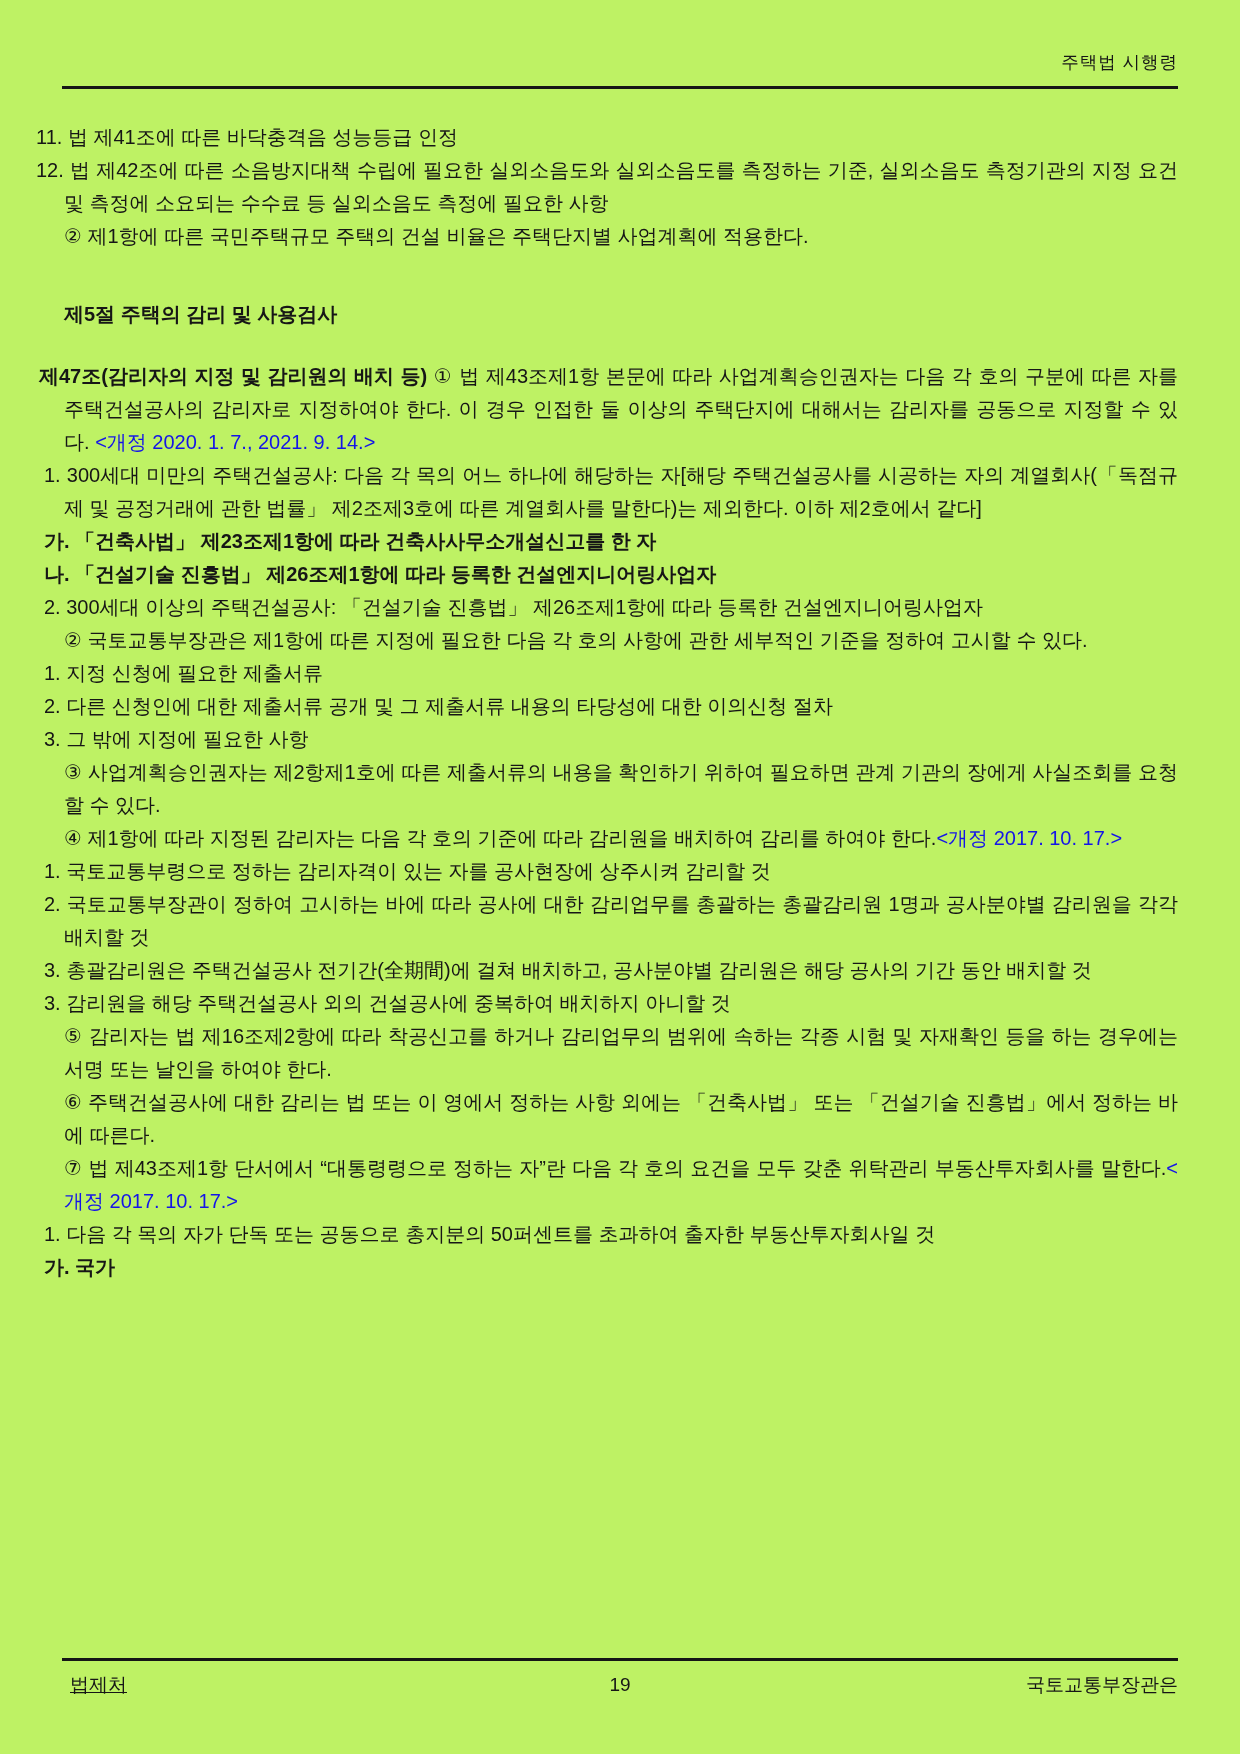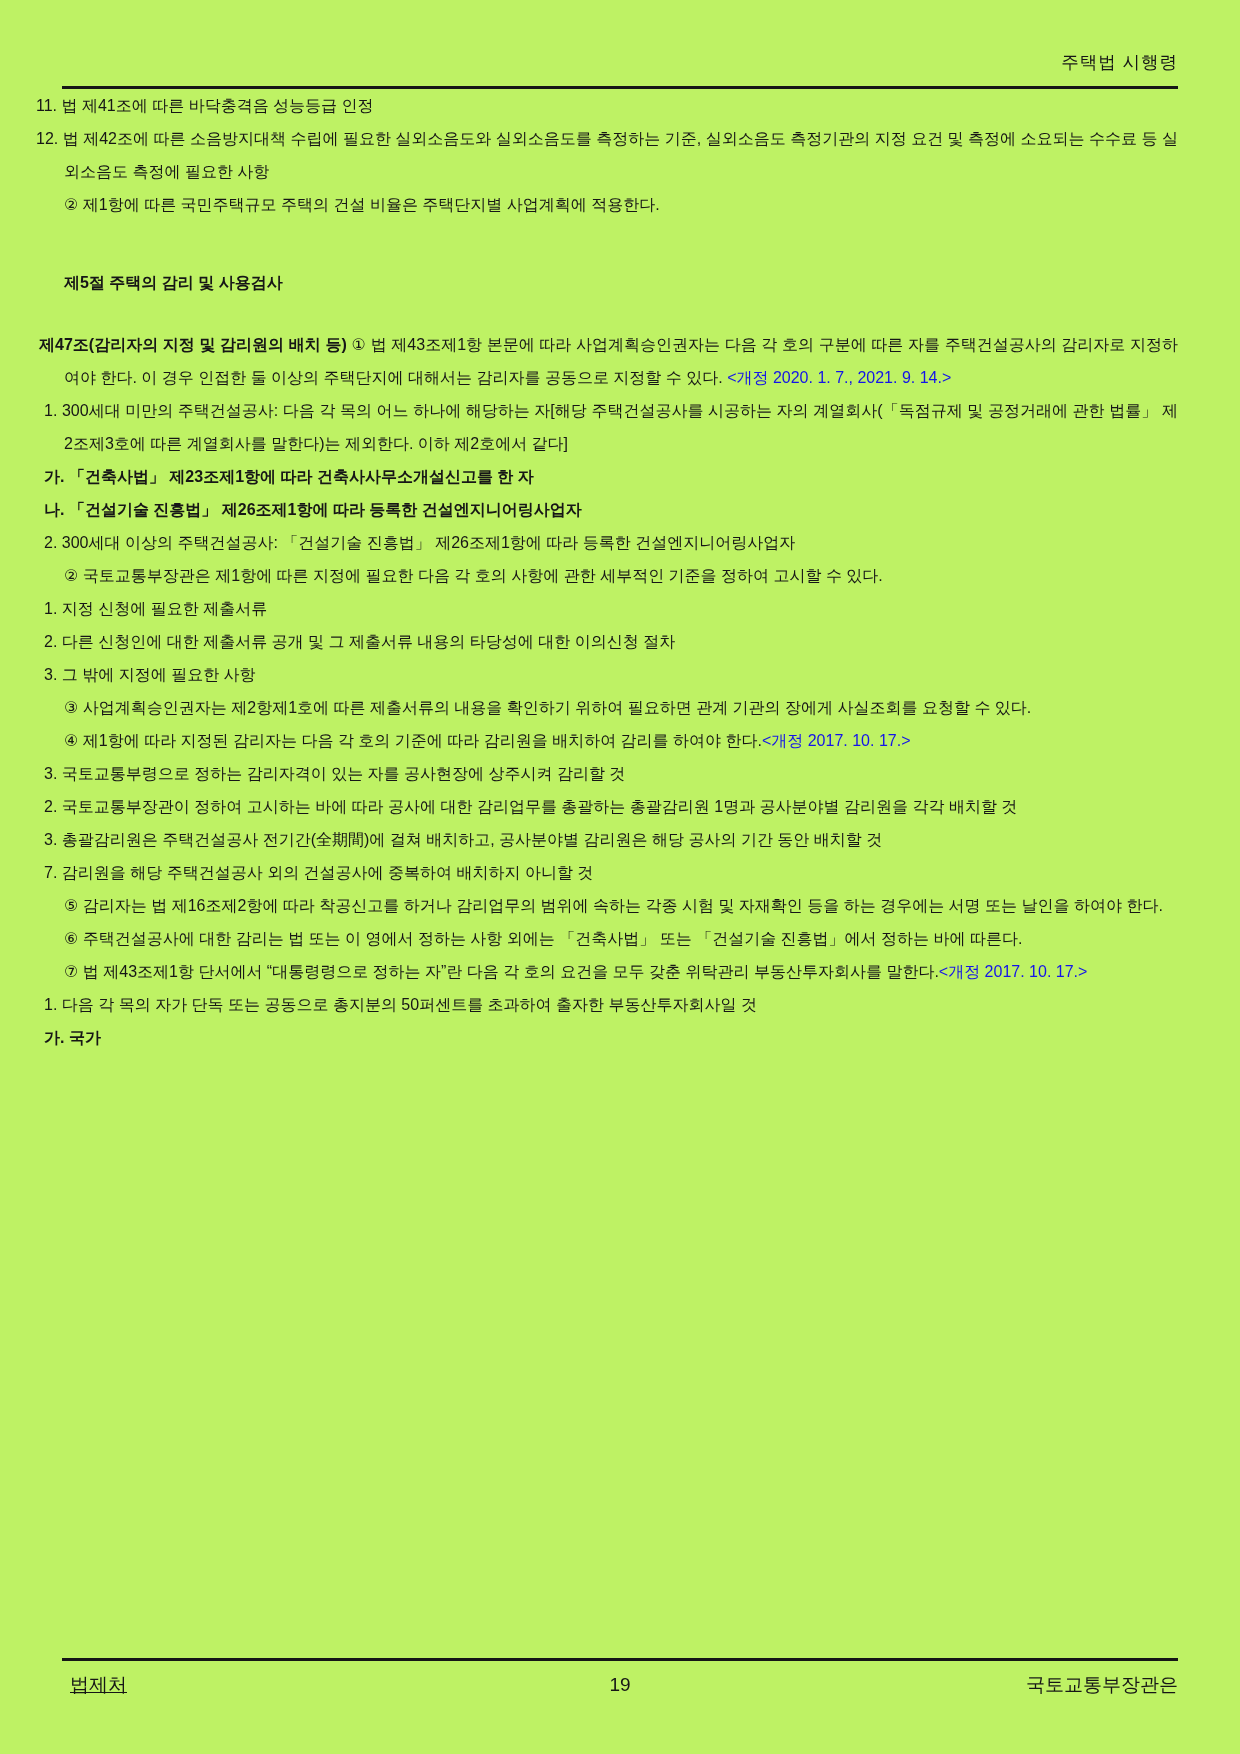--- a/index.html
+++ b/index.html
@@ -6,22 +6,22 @@
   html,body{margin:0;padding:0;background:#ffffff;}
   body{width:1240px;height:1754px;position:relative;
        font-family:"Liberation Sans","DejaVu Sans",sans-serif;color:#161616;}
   .page{position:absolute;inset:0;width:1240px;height:1754px;background:#bef264;overflow:hidden;}
 
   .doc-header{position:absolute;top:50px;left:62px;right:62px;text-align:right;
               font-size:17.5px;letter-spacing:1px;color:#161616;}
   .header-rule{position:absolute;top:86px;left:62px;right:62px;height:0;
                border-top:3px solid #161616;}
 
-  .content{position:absolute;top:89px;left:64px;right:62px;
-           font-size:16px;line-height:33px;text-align:justify;}
+  .content{position:absolute;top:121px;left:64px;right:62px;
+           font-size:20px;line-height:33px;text-align:justify;}
   .content p{margin:0;padding:0;}
 
   .item-l1{padding-left:57px;text-indent:-28px;}
   .art{padding-left:25px;text-indent:-25px;}
   .circ{padding-left:32px;}
   .num{padding-left:49px;text-indent:-20px;}
   .sub{padding-left:72px;text-indent:-20px;font-weight:bold;}
   .sect{font-weight:bold;padding-left:52px;margin-top:45px !important;margin-bottom:29px !important;}
   .mt-blank{margin-top:37px !important;}
   .b{font-weight:bold;}
@@ -56,24 +56,24 @@
     <p class="num"><span>1. 300세대 미만의 주택건설공사: 다음 각 목의 어느 하나에 해당하는 자[해당 주택건설공사를 시공하는 자의 계열회사(「독점규제 및 공정거래에 관한 법률」 제2조제3호에 따른 계열회사를 말한다)는 제외한다. 이하 제2호에서 같다]</span></p>
     <p class="sub"><span>가. 「건축사법」 제23조제1항에 따라 건축사사무소개설신고를 한 자</span></p>
     <p class="sub"><span>나. 「건설기술 진흥법」 제26조제1항에 따라 등록한 건설엔지니어링사업자</span></p>
     <p class="num"><span>2. 300세대 이상의 주택건설공사: 「건설기술 진흥법」 제26조제1항에 따라 등록한 건설엔지니어링사업자</span></p>
     <p class="circ"><span>② 국토교통부장관은 제1항에 따른 지정에 필요한 다음 각 호의 사항에 관한 세부적인 기준을 정하여 고시할 수 있다.</span></p>
     <p class="num"><span>1. 지정 신청에 필요한 제출서류</span></p>
     <p class="num"><span>2. 다른 신청인에 대한 제출서류 공개 및 그 제출서류 내용의 타당성에 대한 이의신청 절차</span></p>
     <p class="num"><span>3. 그 밖에 지정에 필요한 사항</span></p>
     <p class="circ"><span>③ 사업계획승인권자는 제2항제1호에 따른 제출서류의 내용을 확인하기 위하여 필요하면 관계 기관의 장에게 사실조회를 요청할 수 있다.</span></p>
     <p class="circ"><span>④ 제1항에 따라 지정된 감리자는 다음 각 호의 기준에 따라 감리원을 배치하여 감리를 하여야 한다.</span><span class="amend" style="color: rgb(20, 20, 232);">&lt;개정 2017. 10. 17.&gt;</span></p>
-    <p class="num"><span>3. 국토교통부령으로 정하는 감리자격이 있는 자를 공사현장에 상주시켜 감리할 것</span></p>
+    <p class="num"><span>1. 국토교통부령으로 정하는 감리자격이 있는 자를 공사현장에 상주시켜 감리할 것</span></p>
     <p class="num"><span>2. 국토교통부장관이 정하여 고시하는 바에 따라 공사에 대한 감리업무를 총괄하는 총괄감리원 1명과 공사분야별 감리원을 각각 배치할 것</span></p>
     <p class="num"><span>3. 총괄감리원은 주택건설공사 전기간(全期間)에 걸쳐 배치하고, 공사분야별 감리원은 해당 공사의 기간 동안 배치할 것</span></p>
-    <p class="num"><span>7. 감리원을 해당 주택건설공사 외의 건설공사에 중복하여 배치하지 아니할 것</span></p>
+    <p class="num"><span>3. 감리원을 해당 주택건설공사 외의 건설공사에 중복하여 배치하지 아니할 것</span></p>
     <p class="circ"><span>⑤ 감리자는 법 제16조제2항에 따라 착공신고를 하거나 감리업무의 범위에 속하는 각종 시험 및 자재확인 등을 하는 경우에는 서명 또는 날인을 하여야 한다.</span></p>
     <p class="circ"><span>⑥ 주택건설공사에 대한 감리는 법 또는 이 영에서 정하는 사항 외에는 「건축사법」 또는 「건설기술 진흥법」에서 정하는 바에 따른다.</span></p>
     <p class="circ"><span>⑦ 법 제43조제1항 단서에서 “대통령령으로 정하는 자”란 다음 각 호의 요건을 모두 갖춘 위탁관리 부동산투자회사를 말한다.</span><span class="amend" style="color: rgb(20, 20, 232);">&lt;개정 2017. 10. 17.&gt;</span></p>
     <p class="num"><span>1. 다음 각 목의 자가 단독 또는 공동으로 총지분의 50퍼센트를 초과하여 출자한 부동산투자회사일 것</span></p>
     <p class="sub"><span>가. 국가</span></p>
 
   </div>
 
   <div class="footer-rule"></div>
   <div class="doc-footer">

